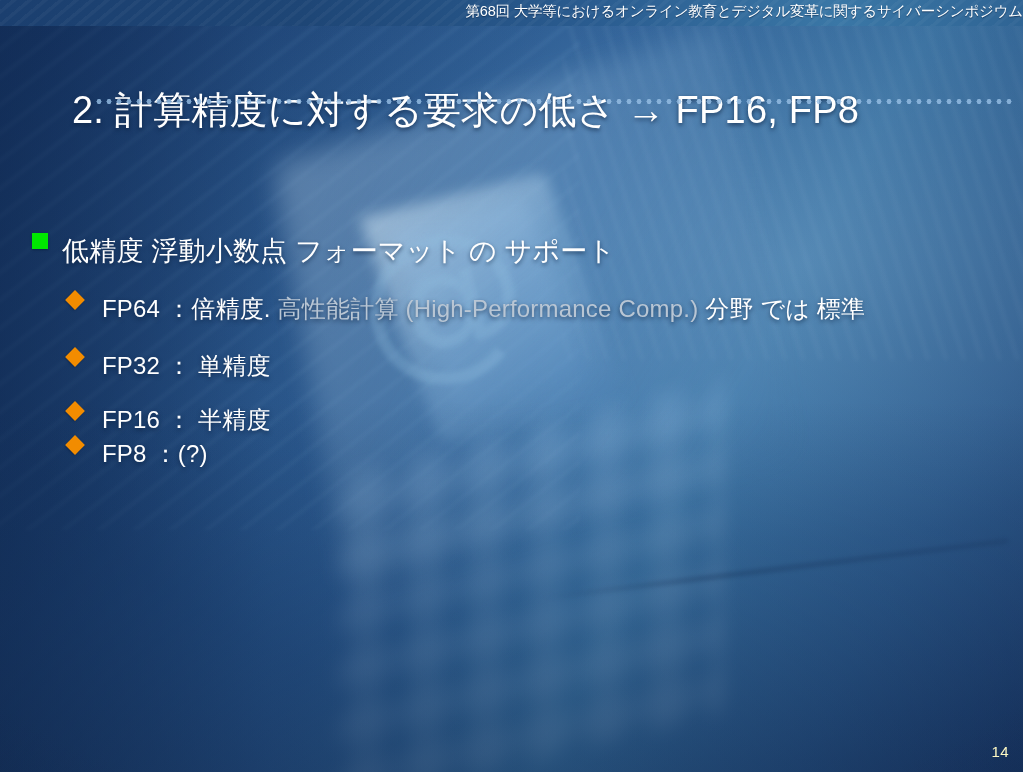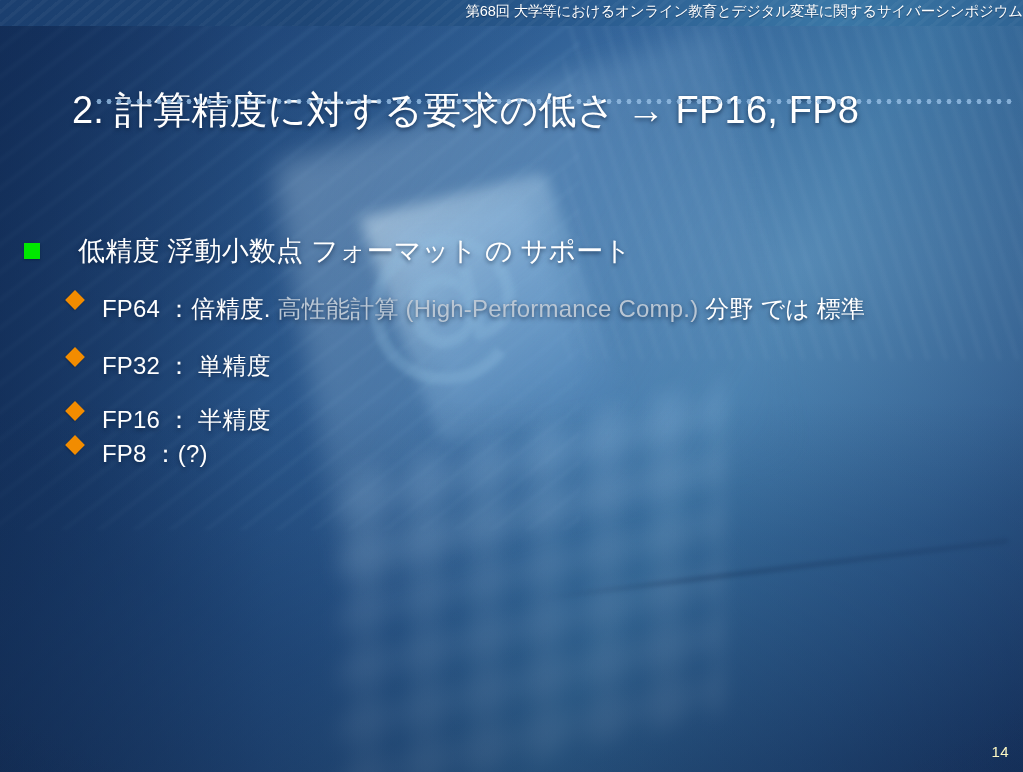--- a/index.html
+++ b/index.html
@@ -190,24 +190,23 @@
 
   
   .body {
     position: absolute;
     left: 0; top: 0;
     width: 1023px; height: 772px;
   }
   .bullet-l1 {
     position: absolute;
     display: flex;
-    align-items: center;
-    left: 24px;
+    align-items: flex-start;
+    left: 32px;
     white-space: nowrap;
-    gap: 24px;
   }
   .marker-square {
     width: 16px; height: 16px;
     background: #00e800;
     flex: 0 0 auto;
     margin-right: 14px;
     box-shadow: 0 1px 2px rgba(8,28,58,0.6);
   }
   .bullet-l1 .txt {
     font-size: 27px;

